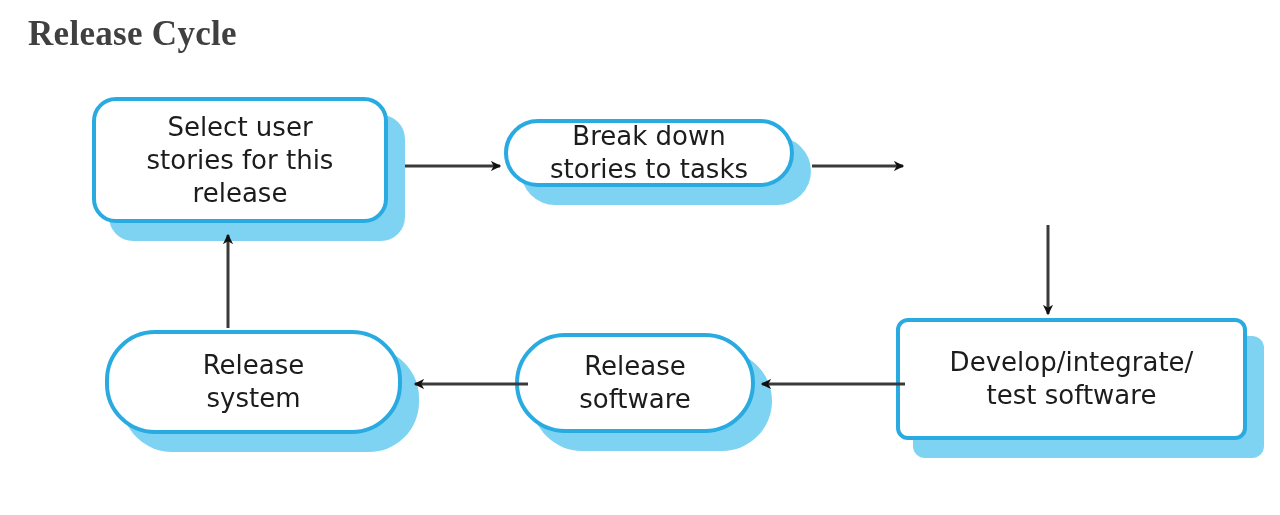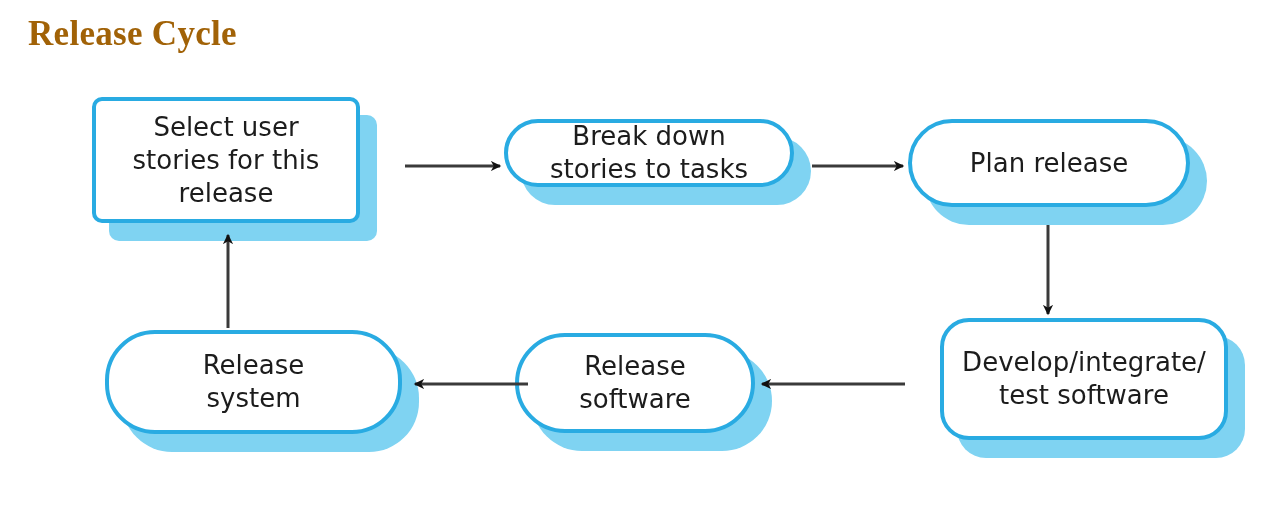--- a/index.html
+++ b/index.html
@@ -19,21 +19,21 @@
     overflow: hidden;
   }
   #page-title {
     position: absolute;
     left: 28px;
     top: 13px;
     font-family: "Liberation Serif", serif;
     font-weight: bold;
     font-size: 35px;
     line-height: 42px;
-    color: #a16207;
+    color: #404040;
     letter-spacing: 0.3px;
     white-space: nowrap;
   }
   .node {
     position: absolute;
     box-sizing: border-box;
   }
   .node-shadow {
     position: absolute;
     left: 17px;
@@ -78,45 +78,39 @@
     pointer-events: none;
   }
 </style>
 </head>
 <body>
 
 <div id="canvas">
 
   <div id="page-title">Release Cycle</div>
 
-  <div class="node" style="left:92px; top:97px; width:268px; height:126px; border-radius:10px;">
+  <div class="node" style="left:92px; top:97px; width:296px; height:126px; border-radius:24px;">
     <div class="node-shadow"></div>
     <div class="node-body">
       <span class="node-label">Select user
 stories for this
 release</span>
     </div>
   </div>
 
   <div class="node" style="left:504px; top:119px; width:290px; height:68px; border-radius:44px;">
     <div class="node-shadow"></div>
     <div class="node-body">
       <span class="node-label">Break down
 stories to tasks</span>
     </div>
   </div>
 
-  <div class="node" style="left:908px; top:119px; width:282px; height:88px; border-radius:44px;">
-    <div class="node-shadow"></div>
-    <div class="node-body">
-      <span class="node-label">Plan release</span>
-    </div>
-  </div>
 
-  <div class="node" style="left:940px; top:318px; width:288px; height:122px; border-radius:29px;">
+  <div class="node" style="left:896px; top:318px; width:351px; height:122px; border-radius:12px;">
     <div class="node-shadow"></div>
     <div class="node-body">
       <span class="node-label">Develop/integrate/
 test software</span>
     </div>
   </div>
 
   <div class="node" style="left:515px; top:333px; width:240px; height:100px; border-radius:50px;">
     <div class="node-shadow"></div>
     <div class="node-body">

